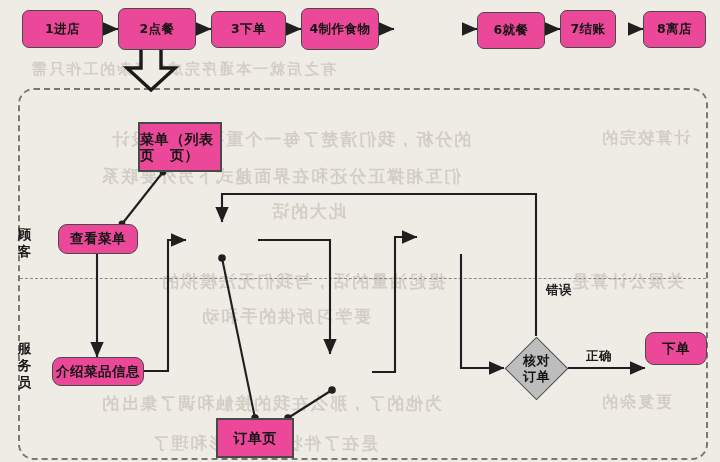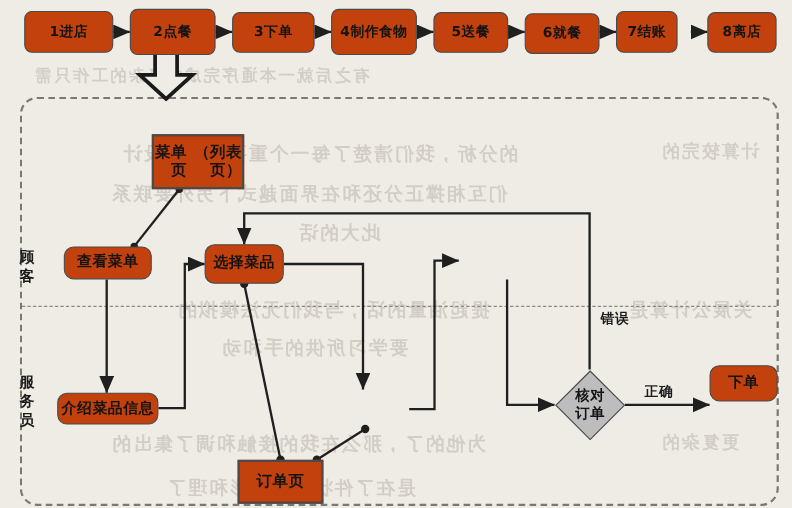--- a/index.html
+++ b/index.html
@@ -25,27 +25,27 @@
     font-size:17px;
     opacity:.85;
   }
 
   svg#wires{position:absolute;left:0;top:0;width:720px;height:462px;pointer-events:none;}
 
   
   .node{
     position:absolute;
     box-sizing:border-box;
-    background:#c2410c;
+    background:#ec4899;
     border:1.6px solid #4a4a4a;
     color:#141414;
     display:flex;
     align-items:center;
     justify-content:center;
-    text-align:right;
+    text-align:left;
     font-weight:700;
     line-height:1.15;
     letter-spacing:.5px;
   }
   .rounded{border-radius:9px;}
   .sharp{border-radius:0;border-width:2.2px;}
 
   .top-node{font-size:12.5px;border-radius:7px;}
 
   .stage{font-size:13.5px;}
@@ -176,33 +176,31 @@
   </svg>
 
   <svg class="blockarrow" style="left:122px;top:46px;" width="58" height="46" viewBox="0 0 58 46">
     <path d="M19,2 L39,2 L39,22 L53,22 L29,44 L5,22 L19,22 Z" fill="#efece6" stroke="#1a1a1a" stroke-width="3.4" stroke-linejoin="miter"></path>
   </svg>
 
   <div class="node rounded top-node" style="left:22px;top:10px;width:81px;height:38px;">1进店</div>
   <div class="node rounded top-node" style="left:118px;top:8px;width:78px;height:42px;">2点餐</div>
   <div class="node rounded top-node" style="left:211px;top:11px;width:75px;height:37px;">3下单</div>
   <div class="node rounded top-node" style="left:301px;top:8px;width:78px;height:42px;">4制作食物</div>
-  <div class="node rounded top-node" style="left:394px;top:11px;width:68px;height:37px;">5送餐</div>
   <div class="node rounded top-node" style="left:477px;top:12px;width:68px;height:37px;">6就餐</div>
   <div class="node rounded top-node" style="left:560px;top:10px;width:56px;height:38px;">7结账</div>
   <div class="node rounded top-node" style="left:643px;top:11px;width:63px;height:37px;">8离店</div>
 
   <div class="node sharp page" style="left:138px;top:122px;width:84px;height:50px;">
     <span>菜单页</span>
     <span>（列表页）</span>
   </div>
 
   <div class="node rounded stage" style="left:58px;top:224px;width:80px;height:30px;">查看菜单</div>
 
-  <div class="node rounded stage" style="left:186px;top:222px;width:72px;height:36px;">选择菜品</div>
 
 
   <div class="node rounded stage" style="left:52px;top:357px;width:92px;height:29px;">介绍菜品信息</div>
 
 
   <div class="node sharp page" style="left:216px;top:418px;width:78px;height:40px;">订单页</div>
 
   <div class="diamond" style="left:514px;top:346px;width:45px;height:45px;"></div>
   <div class="diamond-label" style="left:504px;top:346px;width:65px;height:45px;">
     <span>核对</span>

